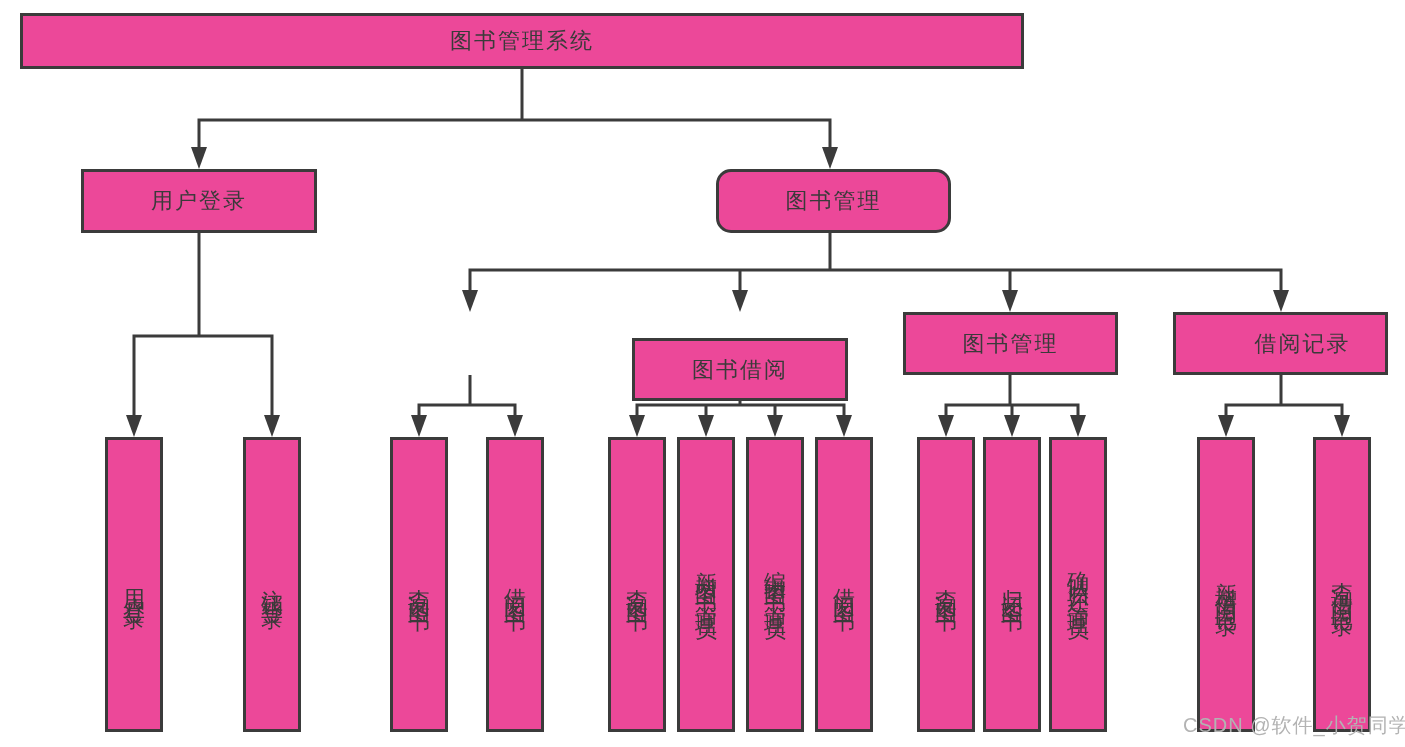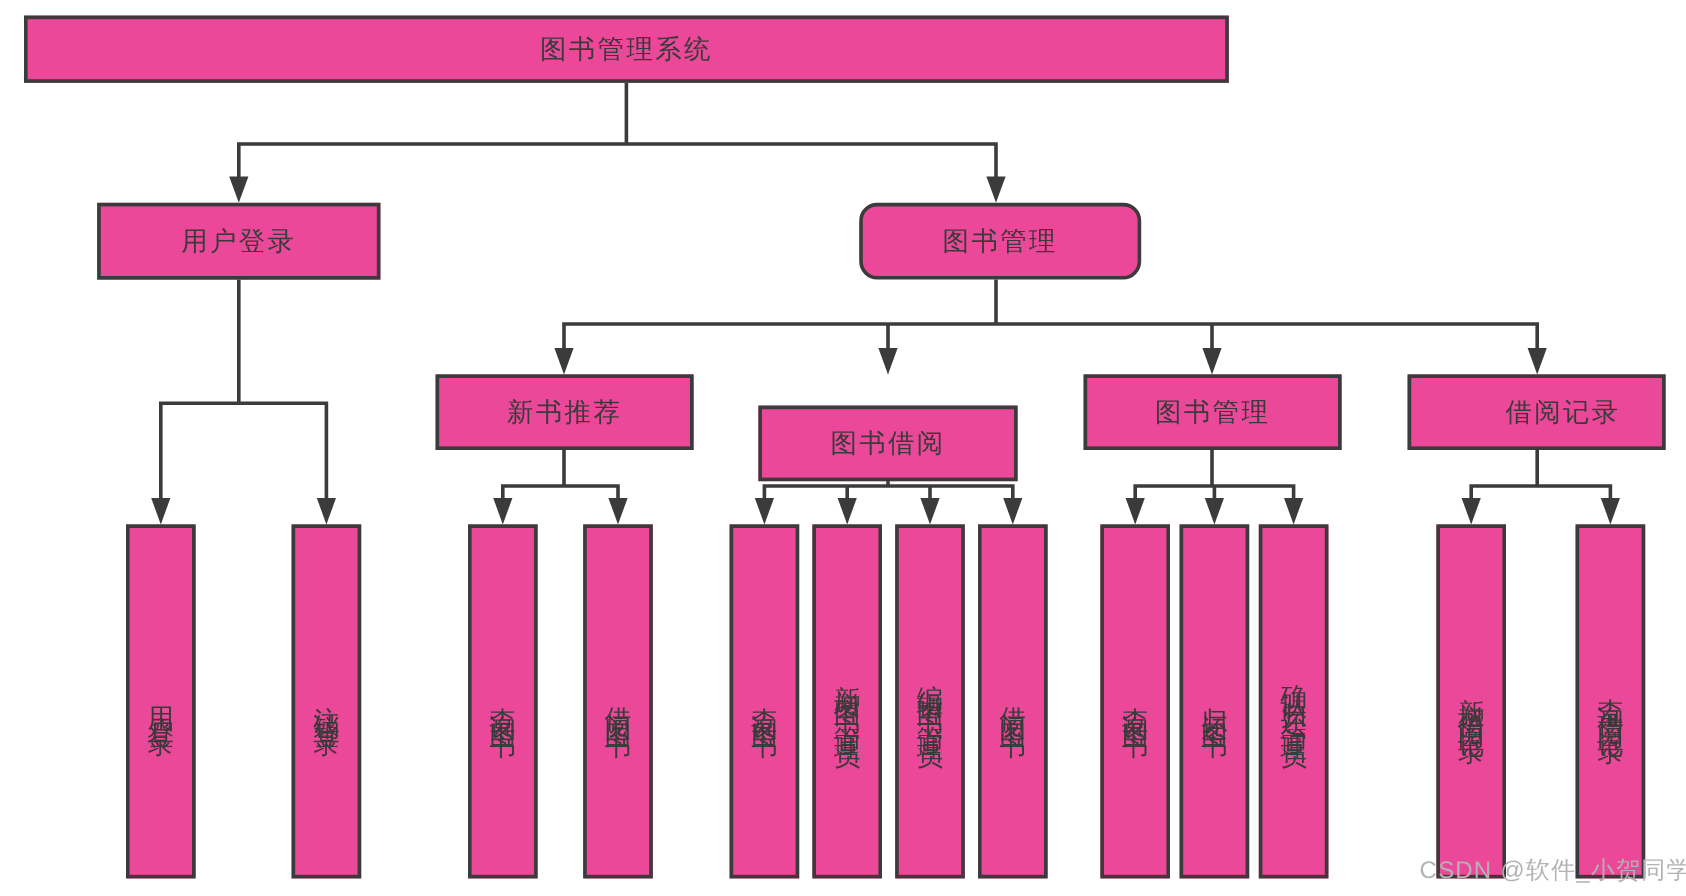--- a/index.html
+++ b/index.html
@@ -118,23 +118,20 @@
     <span>图书管理系统</span>
   </div>
 
   <div class="node l1" style="left:81px; width:236px;">
     <span>用户登录</span>
   </div>
   <div class="node l1" style="left:716px; width:235px;border-radius:15px;">
     <span>图书管理</span>
   </div>
 
-  <div class="node l2" style="left:363px; width:215px;">
-    <span>新书推荐</span>
-  </div>
   <div class="node l2" style="left:632px; width:216px;margin-top:26px;">
     <span>图书借阅</span>
   </div>
   <div class="node l2" style="left:903px; width:215px;">
     <span>图书管理</span>
   </div>
   <div class="node l2" style="left:1173px; width:215px;padding-left:44px;">
     <span>借阅记录</span>
   </div>
 

